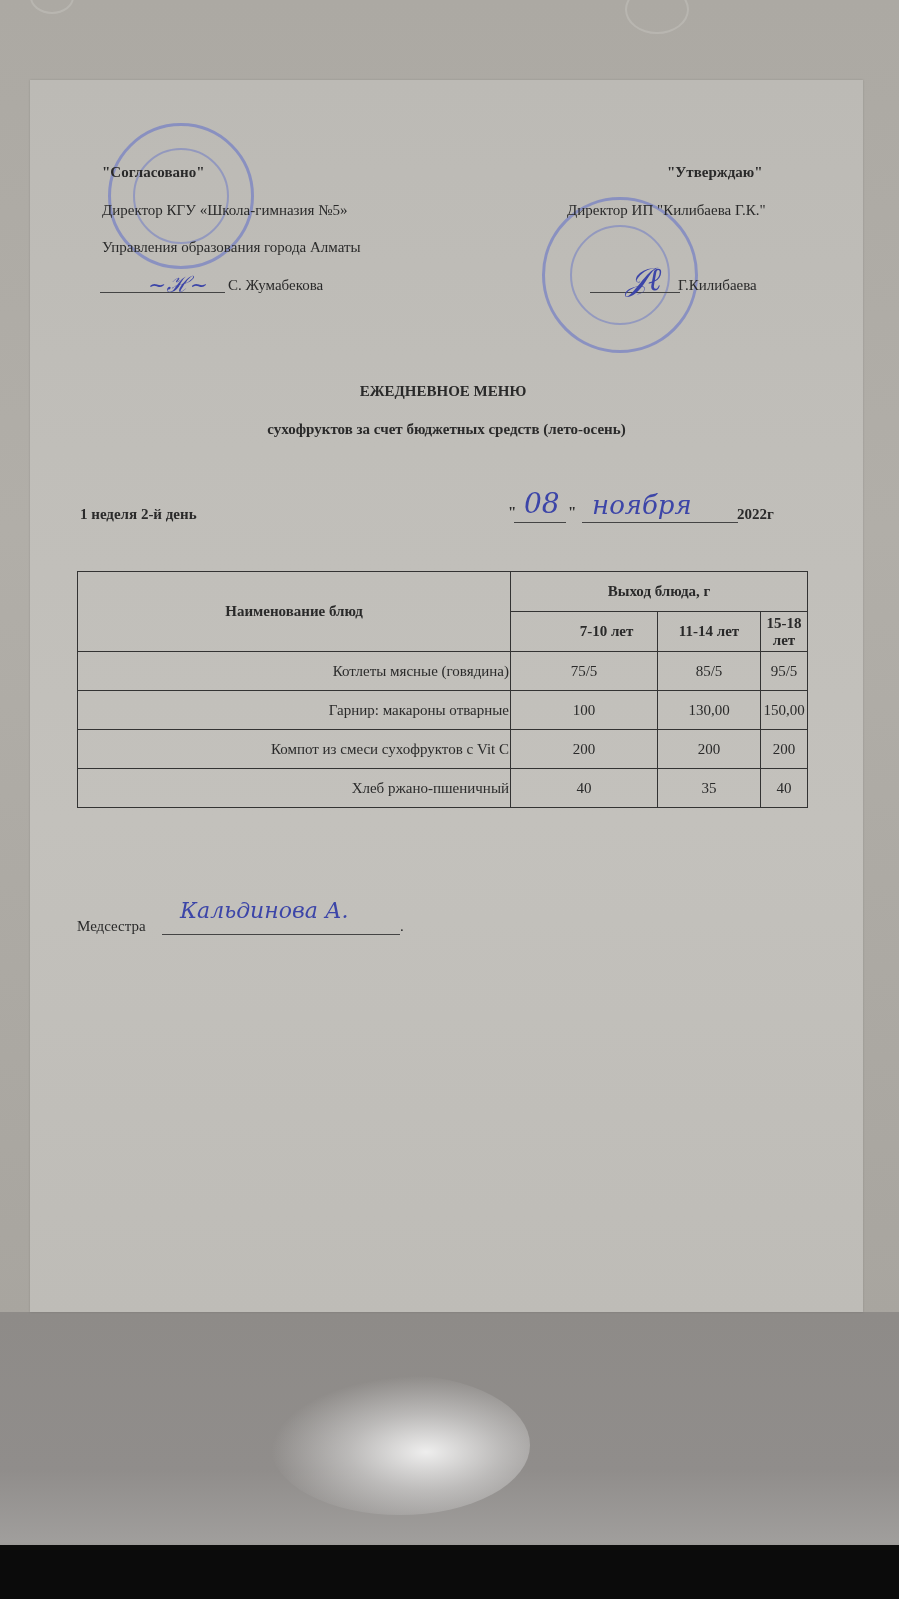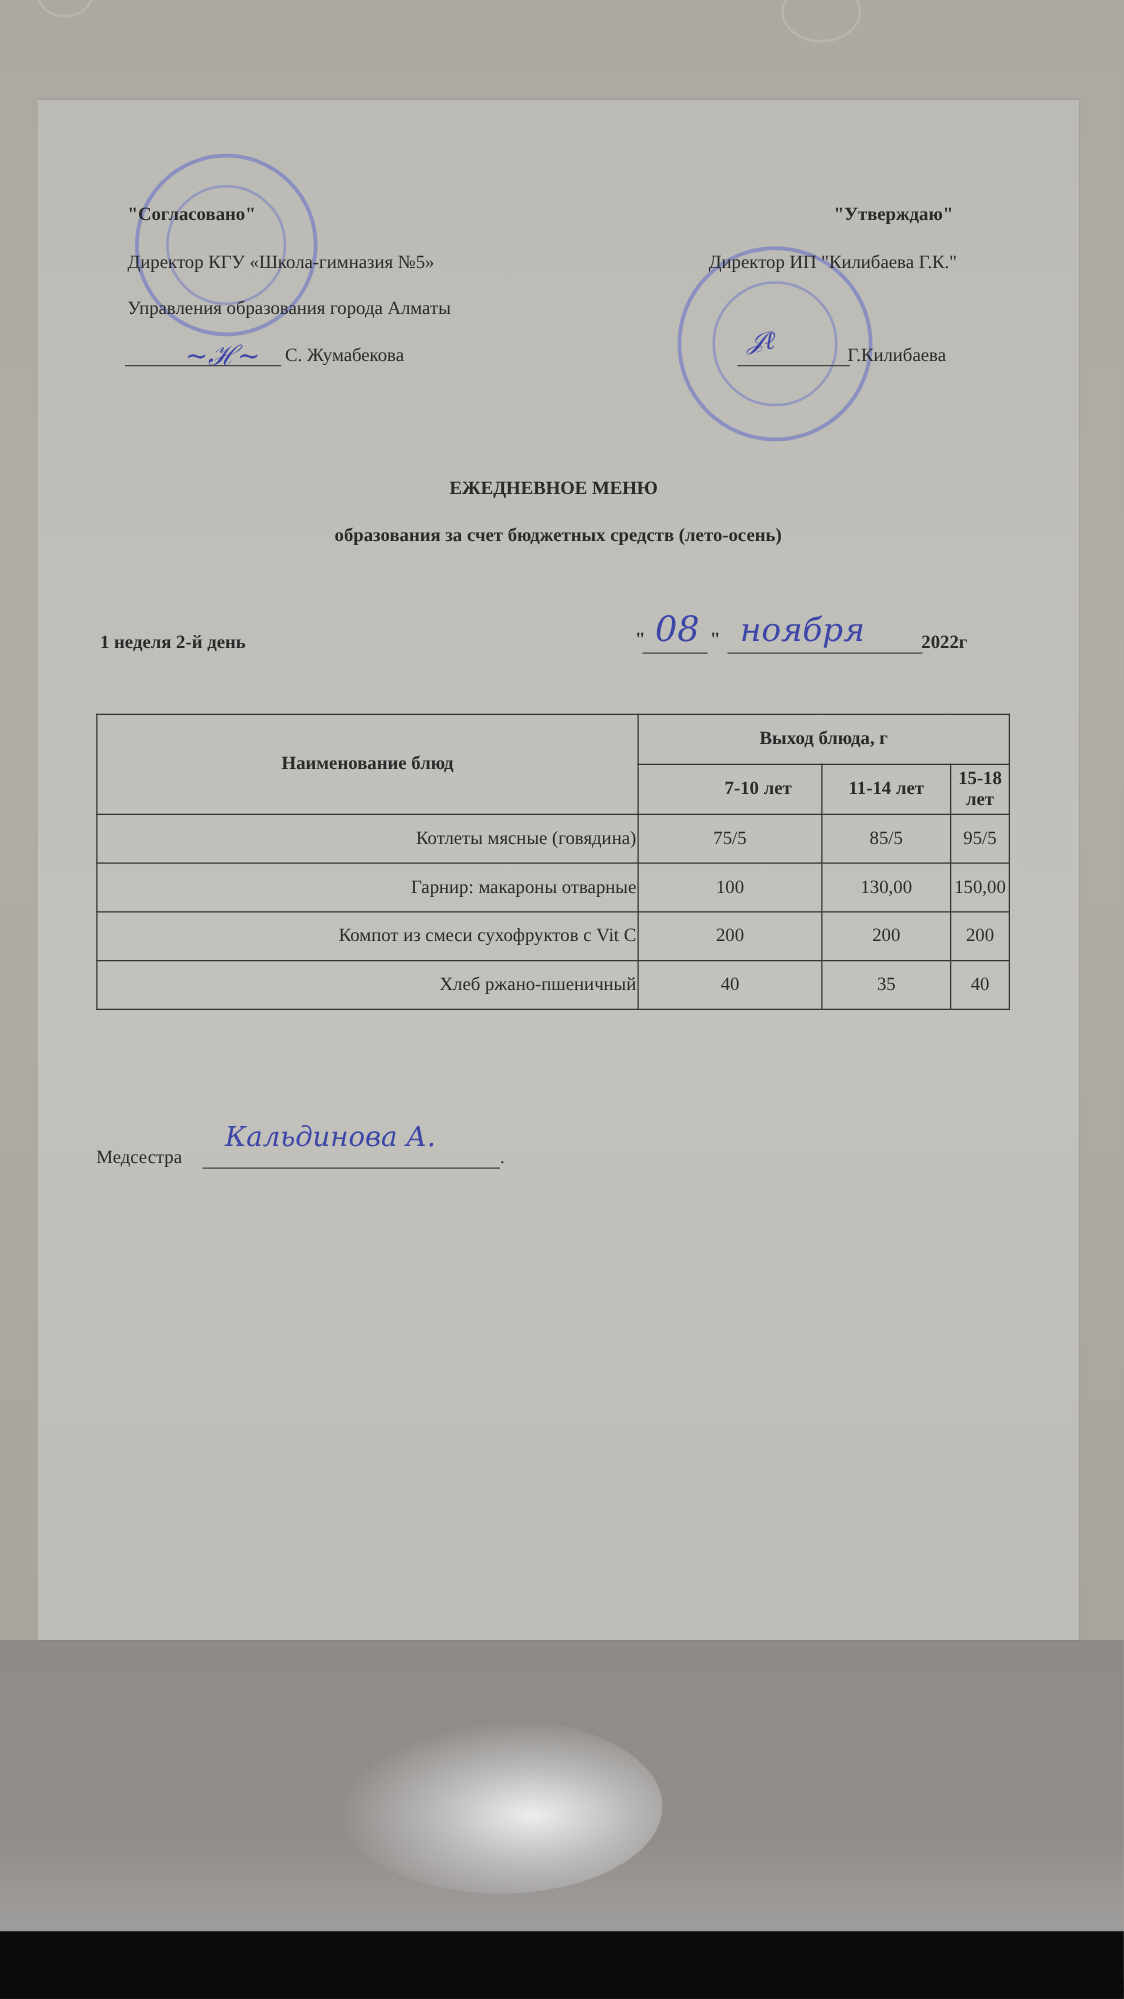--- a/index.html
+++ b/index.html
@@ -81,25 +81,25 @@
   <div class="hand" style="left:118px;top:188px;font-size:22px;">~ℋ~</div>
   <div class="abs f15" style="left:198px;top:197px;font-family:Liberation Serif, serif;">С. Жумабекова</div>
 
   <div class="stamp" style="left:512px;top:117px;width:150px;height:150px;">
     <div class="stamp-inner" style="left:25px;top:25px;width:96px;height:96px;"></div>
   </div>
 
   <div class="abs f15 b" style="left:637px;top:84px;">"Утверждаю"</div>
   <div class="abs f15" style="left:537px;top:122px;">Директор ИП "Килибаева Г.К."</div>
   <div class="sig-line" style="left:560px;top:212px;width:90px;"></div>
-  <div class="hand" style="left:568px;top:180px;font-size:20px;">𝒥ℓ</div>
+  <div class="hand" style="left:596px;top:180px;font-size:32px;">𝒥ℓ</div>
   <div class="abs f15" style="left:648px;top:197px;">Г.Килибаева</div>
 
   <div class="abs f15 b center" style="left:0;width:826px;top:303px;">ЕЖЕДНЕВНОЕ МЕНЮ</div>
-  <div class="abs f15 b center" style="left:0;width:833px;top:341px;">образования за счет бюджетных средств (лето-осень)</div>
+  <div class="abs f15 b center" style="left:0;width:833px;top:341px;">сухофруктов за счет бюджетных средств (лето-осень)</div>
 
   <div class="abs f15 b" style="left:50px;top:426px;">1 неделя 2-й день</div>
   <div class="abs f15 b" style="left:478px;top:424px;">"</div>
   <div class="sig-line" style="left:484px;top:442px;width:52px;"></div>
   <div class="hand" style="left:494px;top:407px;font-size:28px;">08</div>
   <div class="abs f15 b" style="left:538px;top:424px;">"</div>
   <div class="sig-line" style="left:552px;top:442px;width:156px;"></div>
   <div class="hand" style="left:562px;top:410px;font-size:26px;">ноября</div>
   <div class="abs f15 b" style="left:707px;top:426px;">2022г</div>
 

